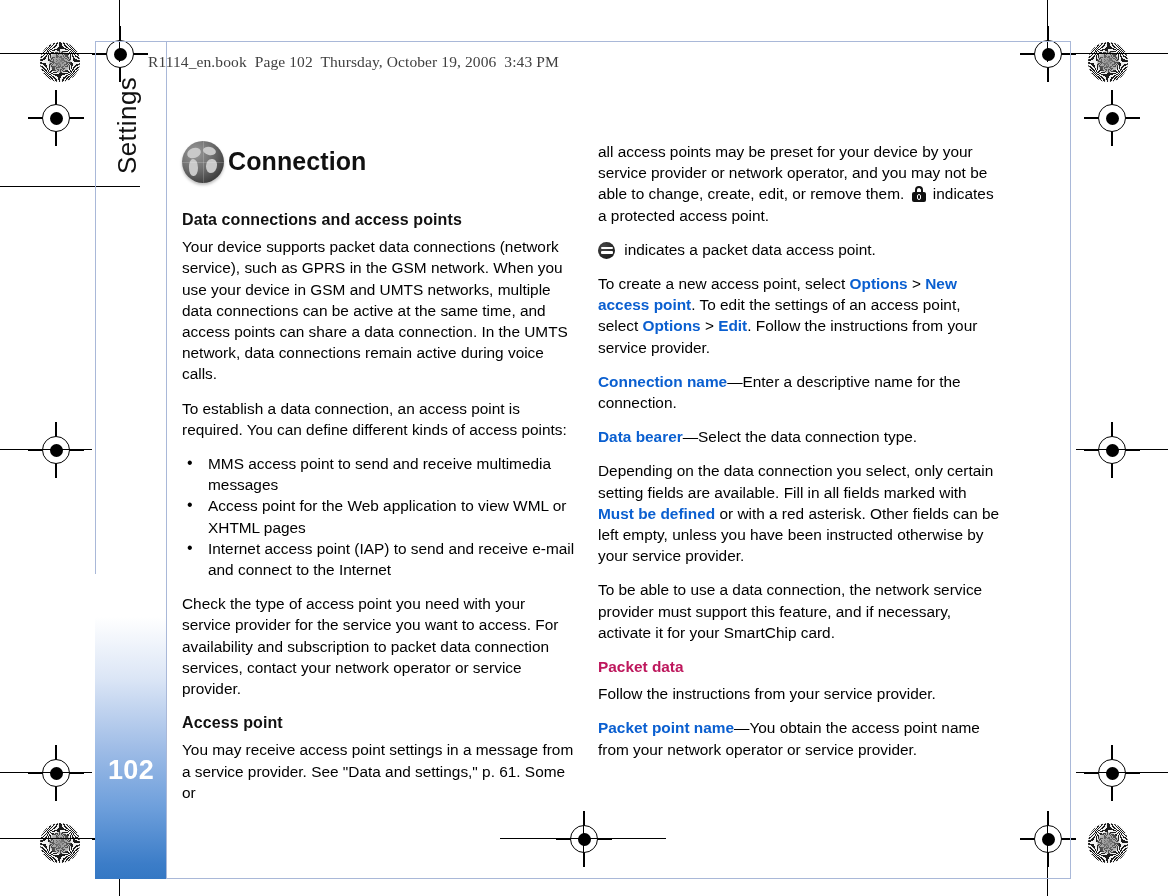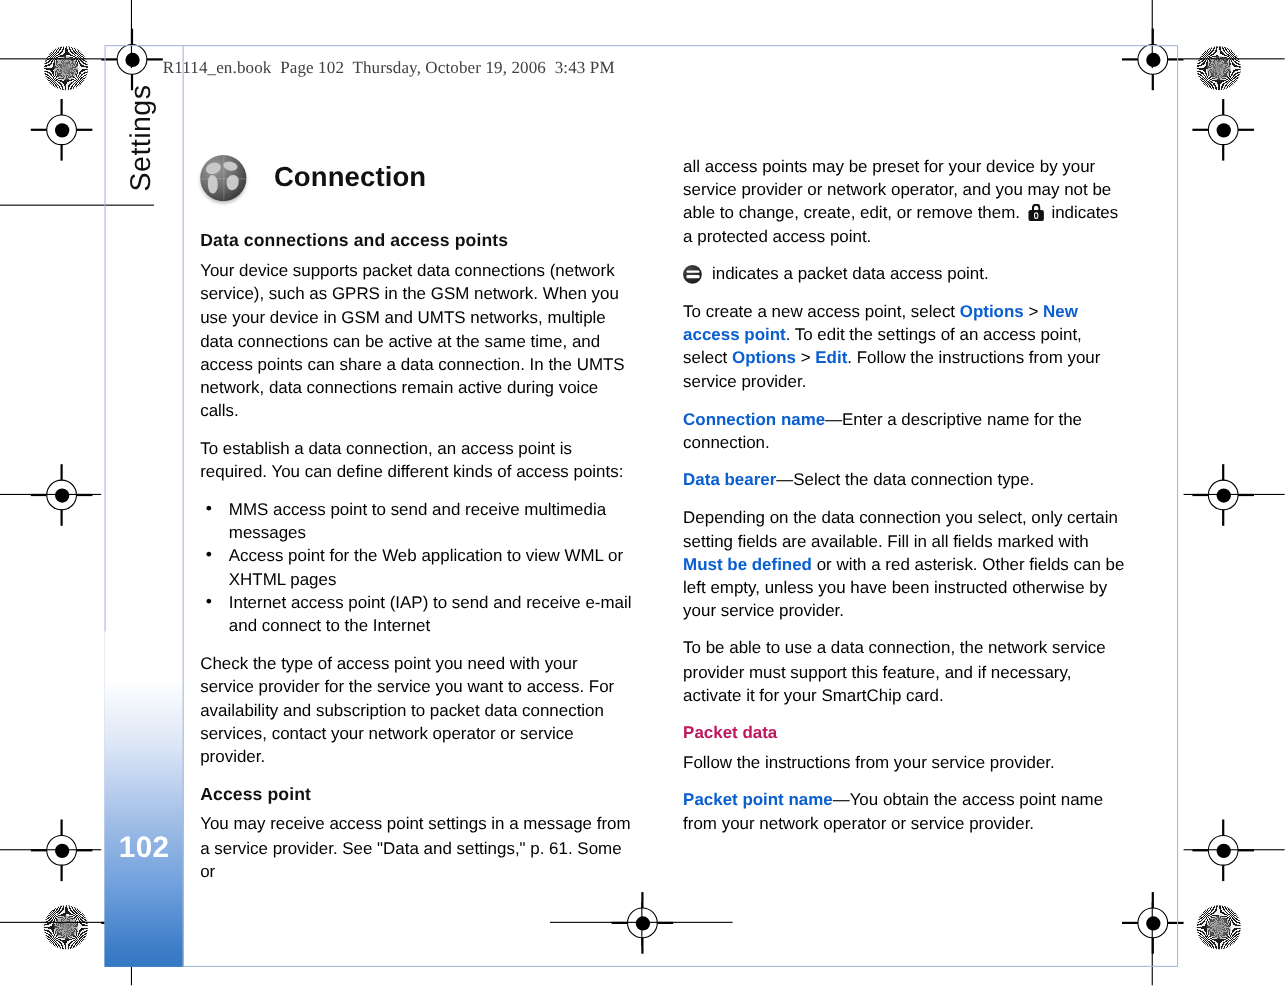--- a/index.html
+++ b/index.html
@@ -155,26 +155,26 @@
   
   .col {
     position: absolute;
     top: 141px;
     width: 394px;
     font-size: 15.4px;
     line-height: 21.2px;
     color: #000;
   }
   .col-left  { left: 182px; }
-  .col-right { left: 598px; width: 402px; margin-left: 23px; }
+  .col-right { left: 598px; width: 402px; }
 
   .section-head {
     display: flex;
     align-items: center;
-    gap: 25px;
+    gap: 4px;
     margin: 0 0 26px 0;
   }
   .globe-icon {
     width: 42px; height: 42px;
     flex: 0 0 42px;
     border-radius: 50%;
     position: relative;
     background:
       radial-gradient(circle at 32% 28%, #9a9a9a 0%, #6e6e6e 42%, #3d3d3d 78%, #2a2a2a 100%);
     box-shadow: 0 2px 3px rgba(0,0,0,.25);

